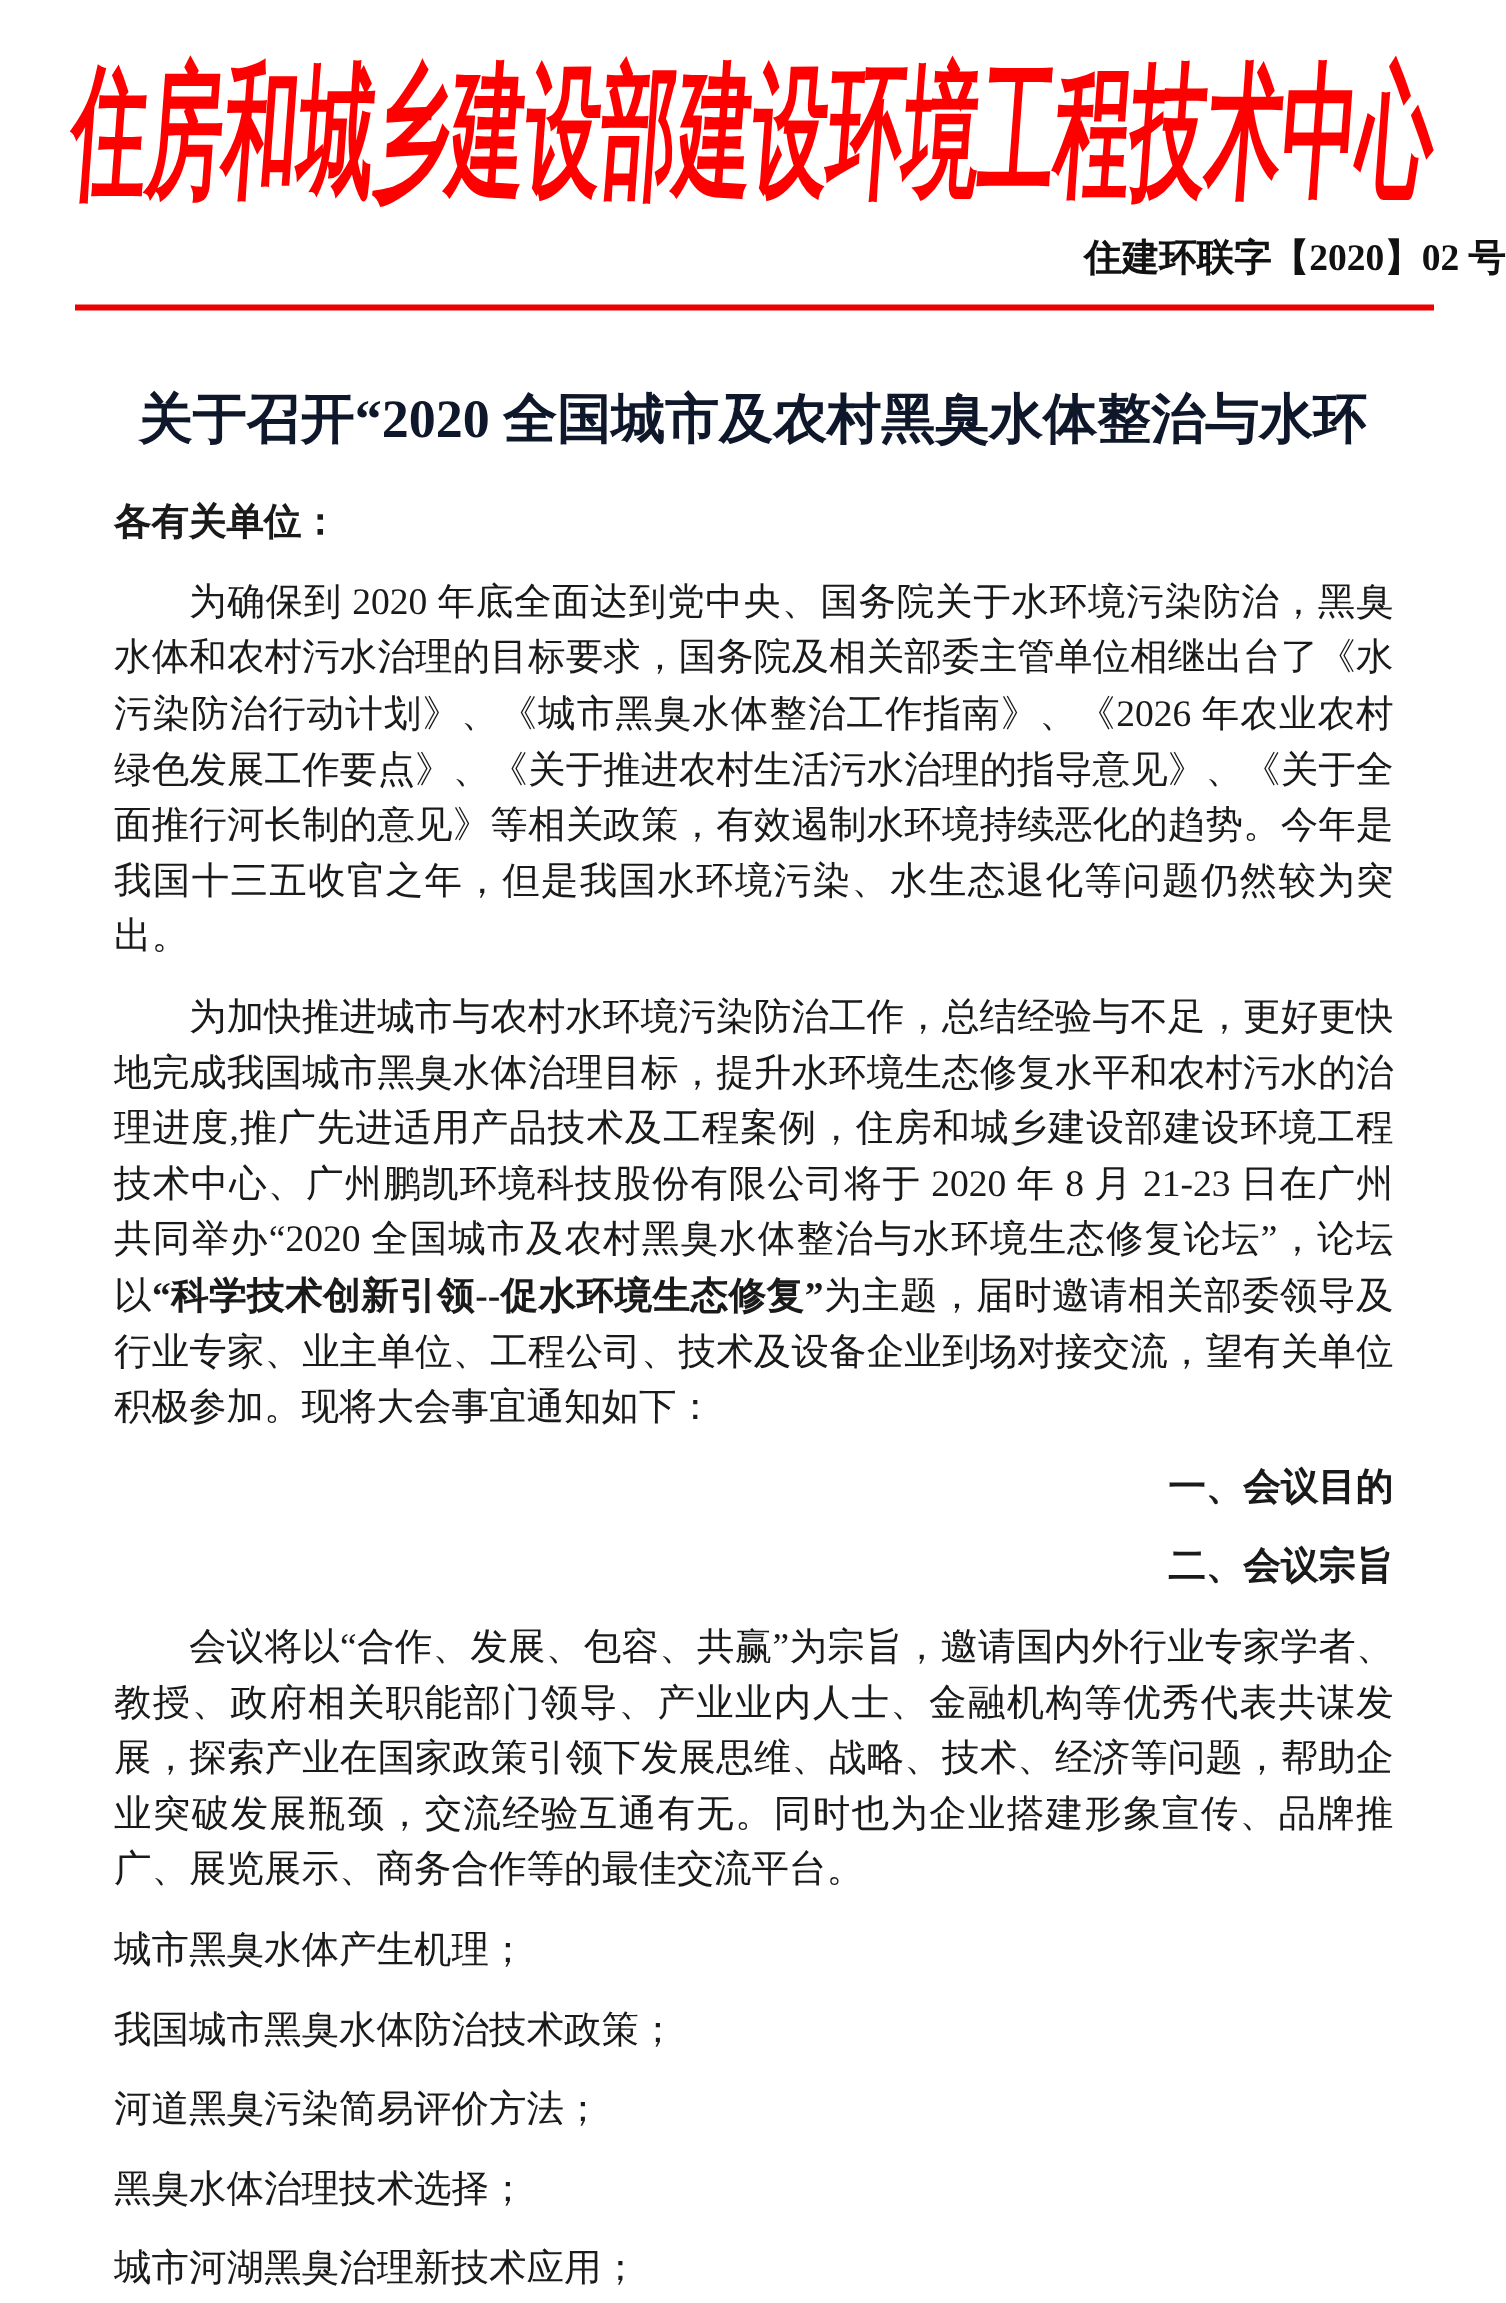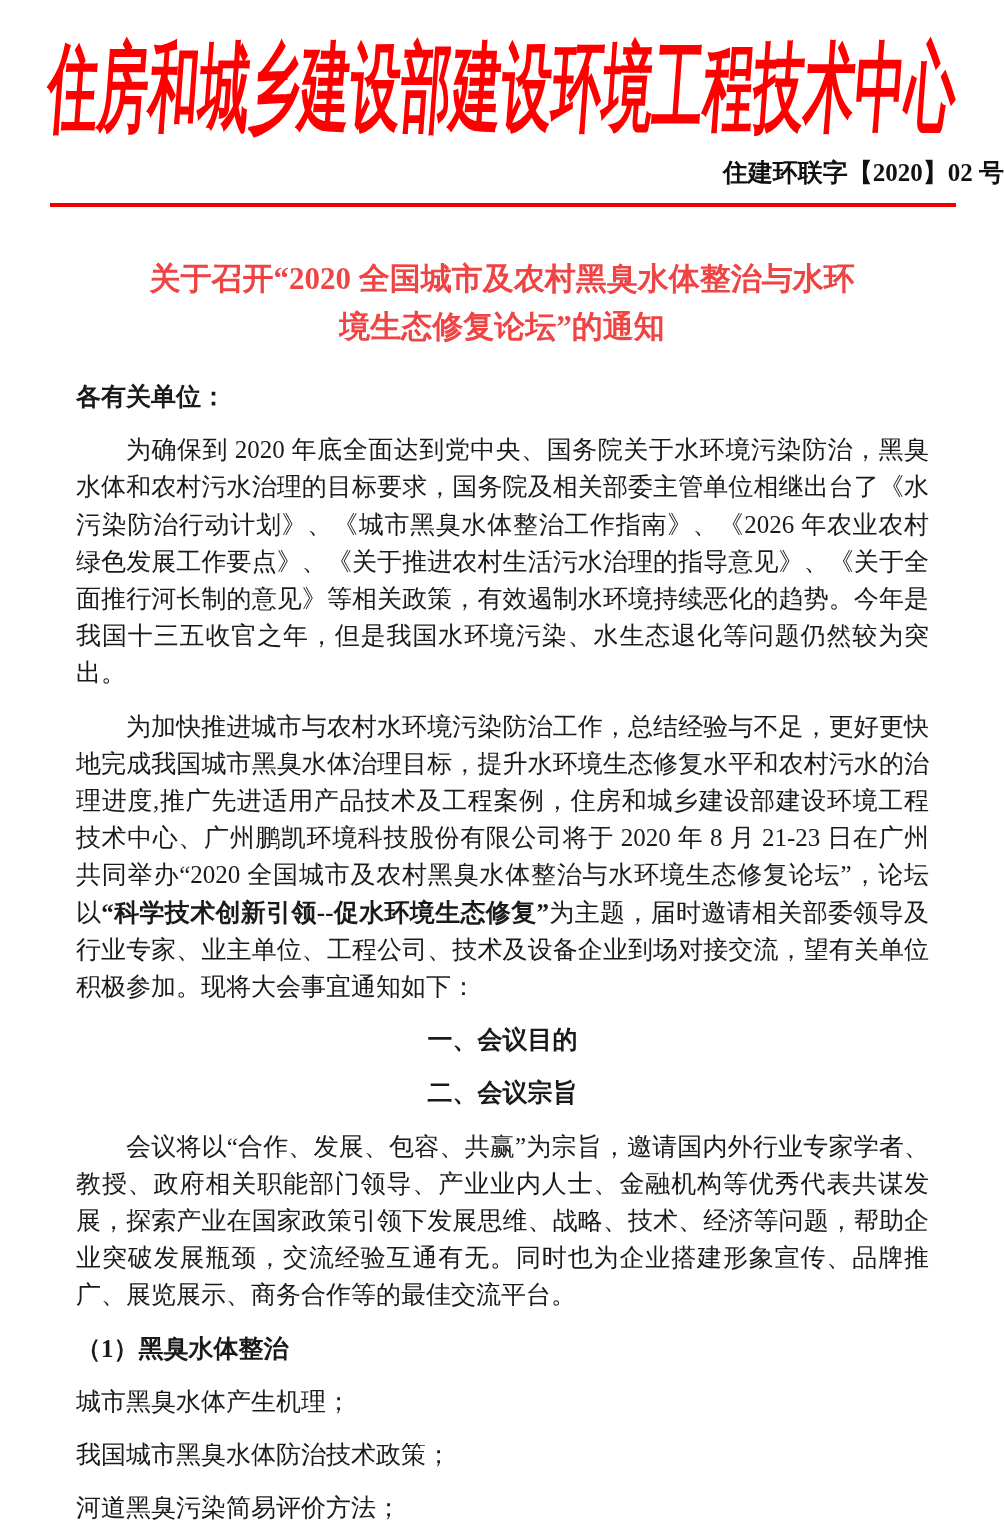--- a/index.html
+++ b/index.html
@@ -49,79 +49,77 @@
     color: #111111;
   }
   .red-rule {
     height: 4px;
     background: #ee0000;
     margin: 15px 48px 0 50px;
   }
   .title {
     margin: 48px 60px 27px 60px;
     text-align: center;
-    font-size: 31px;
+    font-size: 36px;
     line-height: 48px;
     font-weight: bold;
-    color: #ef4444;
+    color: #0f172a;
   }
   .title-line { display: block; }
   .content {
     padding: 0 59px 0 60px;
     font-size: 25px;
     line-height: 37.2px;
     text-align: justify;
     color: #1a1a1a;
   }
   .content p, .content h2, .content h3 {
     margin: 16px;
     padding: 0;
     font-size: 25px;
     line-height: 37.2px;
   }
   .salutation { font-weight: bold; text-indent: 0; }
   .para { text-indent: 2em; }
   .bold { font-weight: bold; }
-  .section-heading { font-weight: bold; text-indent: 0; text-align: center; }
+  .section-heading { font-weight: bold; text-indent: 0; text-align: right; }
   .topic-group { font-weight: bold; text-indent: 0; text-align: left; }
   .topic { text-indent: 0; text-align: left; }
 </style>
 </head>
 <body>
 
 <div class="page">
 
   <div class="letterhead">
     <span class="letterhead-text">住房和城乡建设部建设环境工程技术中心</span>
   </div>
 
   <div class="doc-number">住建环联字【2020】02 号</div>
 
   <div class="red-rule"></div>
 
   <h1 class="title">
     <span class="title-line">关于召开“2020 全国城市及农村黑臭水体整治与水环</span>
-    <span class="title-line">境生态修复论坛”的通知</span>
   </h1>
 
   <div class="content">
 
     <p class="salutation">各有关单位：</p>
 
     <p class="para">为确保到 2020 年底全面达到党中央、国务院关于水环境污染防治，黑臭水体和农村污水治理的目标要求，国务院及相关部委主管单位相继出台了《水污染防治行动计划》、《城市黑臭水体整治工作指南》、《2026 年农业农村绿色发展工作要点》、《关于推进农村生活污水治理的指导意见》、《关于全面推行河长制的意见》等相关政策，有效遏制水环境持续恶化的趋势。今年是我国十三五收官之年，但是我国水环境污染、水生态退化等问题仍然较为突出。</p>
 
     <p class="para"><span>为加快推进城市与农村水环境污染防治工作，总结经验与不足，更好更快地完成我国城市黑臭水体治理目标，提升水环境生态修复水平和农村污水的治理进度,推广先进适用产品技术及工程案例，住房和城乡建设部建设环境工程技术中心、广州鹏凯环境科技股份有限公司将于 2020 年 8 月 21-23 日在广州共同举办“2020 全国城市及农村黑臭水体整治与水环境生态修复论坛”，论坛以</span><span class="bold">“科学技术创新引领--促水环境生态修复”</span><span>为主题，届时邀请相关部委领导及行业专家、业主单位、工程公司、技术及设备企业到场对接交流，望有关单位积极参加。现将大会事宜通知如下：</span></p>
 
     <h2 class="section-heading">一、会议目的</h2>
 
     <h2 class="section-heading">二、会议宗旨</h2>
     <p class="para">会议将以“合作、发展、包容、共赢”为宗旨，邀请国内外行业专家学者、教授、政府相关职能部门领导、产业业内人士、金融机构等优秀代表共谋发展，探索产业在国家政策引领下发展思维、战略、技术、经济等问题，帮助企业突破发展瓶颈，交流经验互通有无。同时也为企业搭建形象宣传、品牌推广、展览展示、商务合作等的最佳交流平台。</p>
 
 
-    <h3 class="topic-group">（1）黑臭水体整治</h3>
 
     <p class="topic">城市黑臭水体产生机理；</p>
     <p class="topic">我国城市黑臭水体防治技术政策；</p>
     <p class="topic">河道黑臭污染简易评价方法；</p>
     <p class="topic">黑臭水体治理技术选择；</p>
     <p class="topic">城市河湖黑臭治理新技术应用；</p>
 
   </div>
 
 </div>

